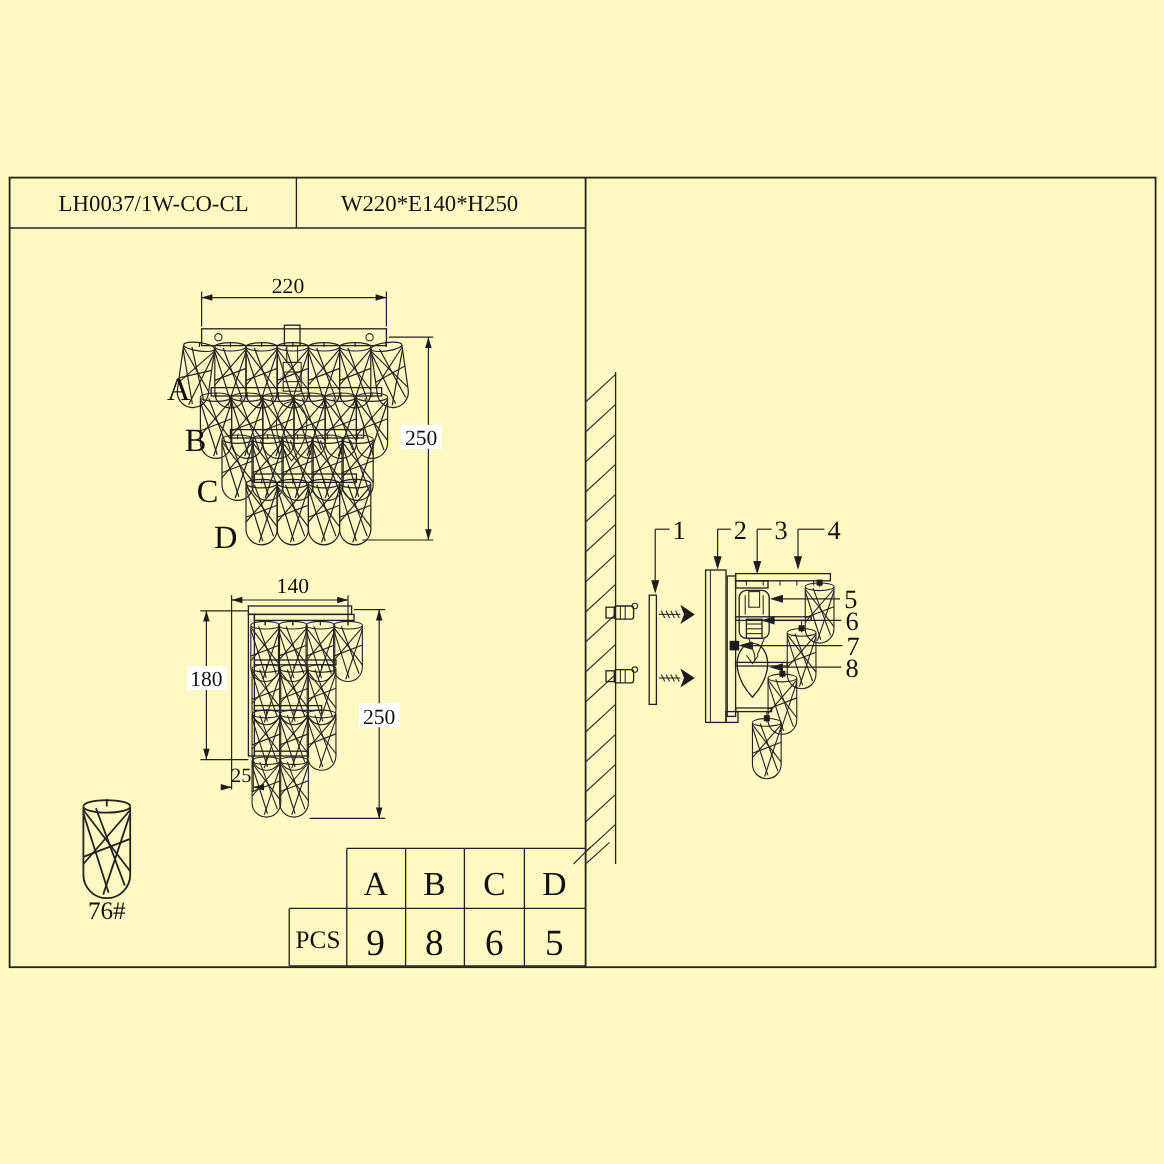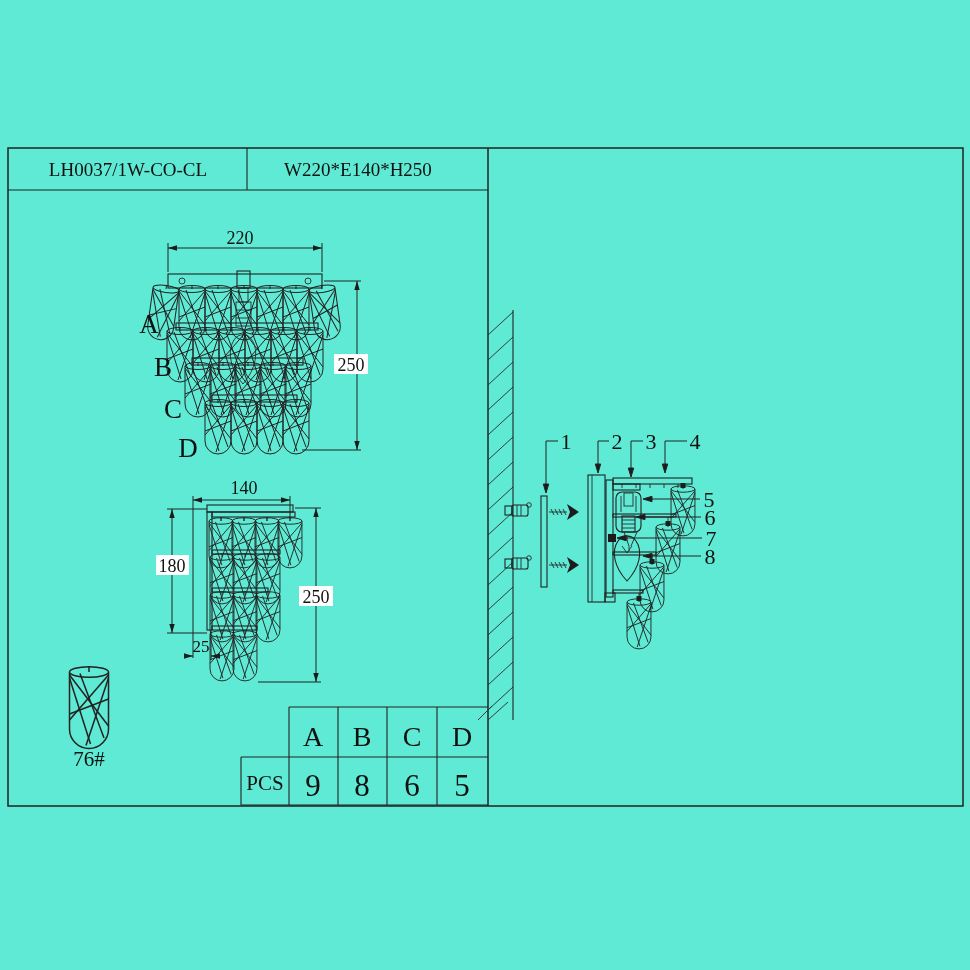--- a/index.html
+++ b/index.html
@@ -1,16 +1,16 @@
 <!DOCTYPE html>
 <html><head>
 <meta charset="utf-8">
 <style>
   html,body{margin:0;padding:0;background:#ffffff;}
-  .sheet{position:relative;width:970px;height:970px;background:#5eead4;overflow:hidden;
+  .sheet{position:relative;width:970px;height:970px;background:#fef9c3;overflow:hidden;
          font-family:"Liberation Serif","DejaVu Serif",serif;}
   svg{position:absolute;left:0;top:0;}
   svg text{fill:#111;font-family:"Liberation Serif","DejaVu Serif",serif;}
   .ln{stroke:#222;stroke-width:1.1;fill:none;}
   .thick{stroke:#222;stroke-width:1.5;fill:none;}
   .thin{stroke:#2a2a2a;stroke-width:0.9;fill:none;}
   .dim{stroke:#222;stroke-width:1;fill:none;}
   .solid{fill:#1c1c1c;stroke:none;}
   .whitebg{fill:#ffffff;stroke:none;}
 </style>

